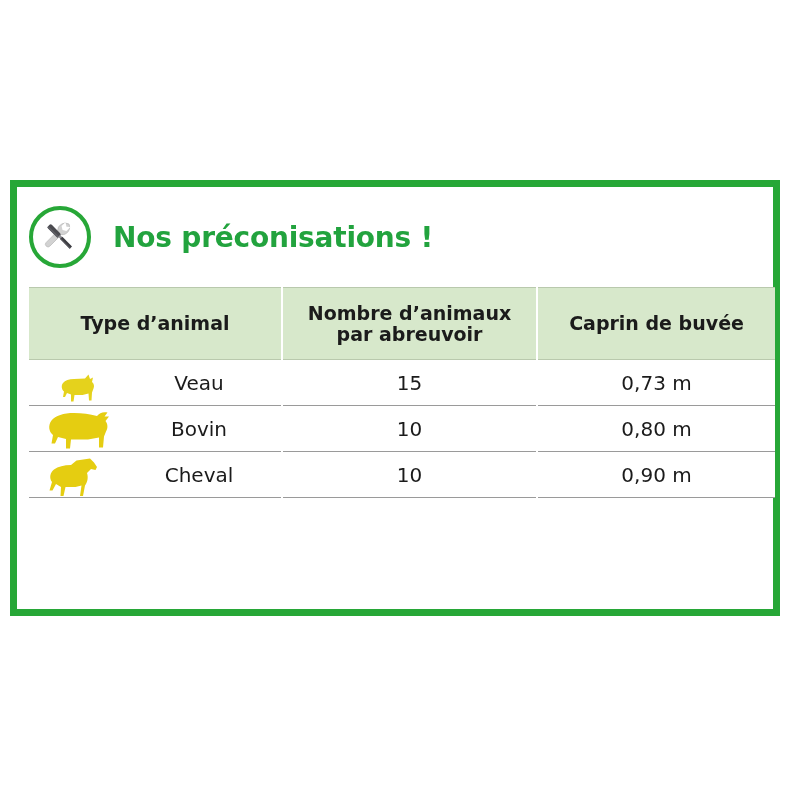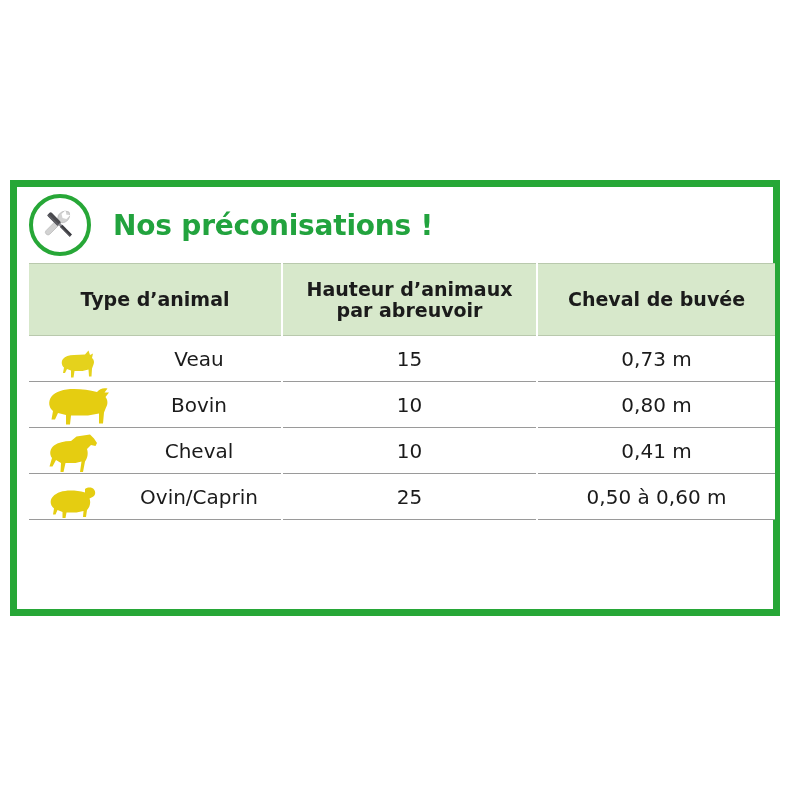--- a/index.html
+++ b/index.html
@@ -29,21 +29,21 @@
     height: 436px;
     box-sizing: border-box;
     border: 7px solid #27a737;
     background: #ffffff;
   }
 
   
   .panel-head {
     display: flex;
     align-items: center;
-    height: 76px;
+    height: 100px;
     padding: 0 0 0 12px;
     box-sizing: border-box;
   }
 
   .tool-badge {
     width: 62px;
     height: 62px;
     flex: 0 0 62px;
     border: 4px solid #27a737;
     border-radius: 50%;
@@ -180,24 +180,24 @@
         <colgroup>
           <col class="c-icon">
             <col class="c-name">
             <col class="c-count">
             <col class="c-h">
         </colgroup>
         <thead>
           <tr>
             <th class="th-first" colspan="2">Type d’animal</th>
             <th>
-              <span>Hauteur d’animaux</span><br>
+              <span>Nombre d’animaux</span><br>
               <span>par abreuvoir</span>
             </th>
-            <th class="th-last">Cheval de buvée</th>
+            <th class="th-last">Caprin de buvée</th>
           </tr>
         </thead>
         <tbody>
 
           <tr>
             <td class="td-icon">
               <div class="icon-cell">
                 <span>
                   <svg width="46" height="32" viewBox="0 0 92 64">
                     <path fill="#e5d21c" d="M70 13 l7 -8 l3 9 l6 -3 l-2 9 c4 3 5 9 3 13 l-3 8 l-1 16 l-5 0 l-1 -14 l-12 3 l-16 0 l-2 13 l-5 0 l0 -14 l-8 -3 l-4 8 l-4 0 l2 -11 c-5 -4 -6 -12 -2 -17 c4 -5 12 -8 22 -8 z"></path>
@@ -232,36 +232,22 @@
               <div class="icon-cell">
                 <span>
                   <svg width="58" height="40" viewBox="0 0 116 80">
                     <path fill="#e5cd11" d="M92 5 l8 8 l6 9 l-3 6 l-9 -2 l-8 8 c3 9 1 18 -4 25 l-4 21 l-6 0 l3 -21 l-12 3 l-20 0 l-4 18 l-6 0 l1 -18 l-10 -6 l-7 13 l-6 0 l5 -17 c-6 -8 -4 -19 4 -25 c8 -6 20 -9 34 -9 l11 -9 z"></path>
                   </svg>
                 </span>
               </div>
             </td>
             <td class="td-name">Cheval</td>
             <td>10</td>
-            <td class="td-h">0,41 m</td>
-          </tr>
-
-          <tr>
-            <td class="td-icon">
-              <div class="icon-cell">
-                <span>
-                  <svg width="50" height="34" viewBox="0 0 100 68">
-                    <path fill="#e5cd11" d="M74 10 c6 -4 14 -4 18 1 c4 5 3 12 -3 15 l-6 3 c3 8 1 17 -5 23 l-2 14 l-6 0 l1 -12 l-14 3 l-20 0 l-2 11 l-6 0 l0 -12 l-10 -4 l-4 9 l-5 0 l2 -12 c-8 -6 -9 -17 -2 -24 c7 -8 20 -12 35 -12 c10 0 19 1 29 4 z"></path>
-                  </svg>
-                </span>
-              </div>
-            </td>
-            <td class="td-name">Ovin/Caprin</td>
-            <td>25</td>
-            <td class="td-h">0,50 à 0,60 m</td>
-          </tr>
+            <td class="td-h">0,90 m</td>
+          </tr>
+
 
         </tbody>
       </table>
     </div>
 
   </div>
 </div>
 
 </body></html>

